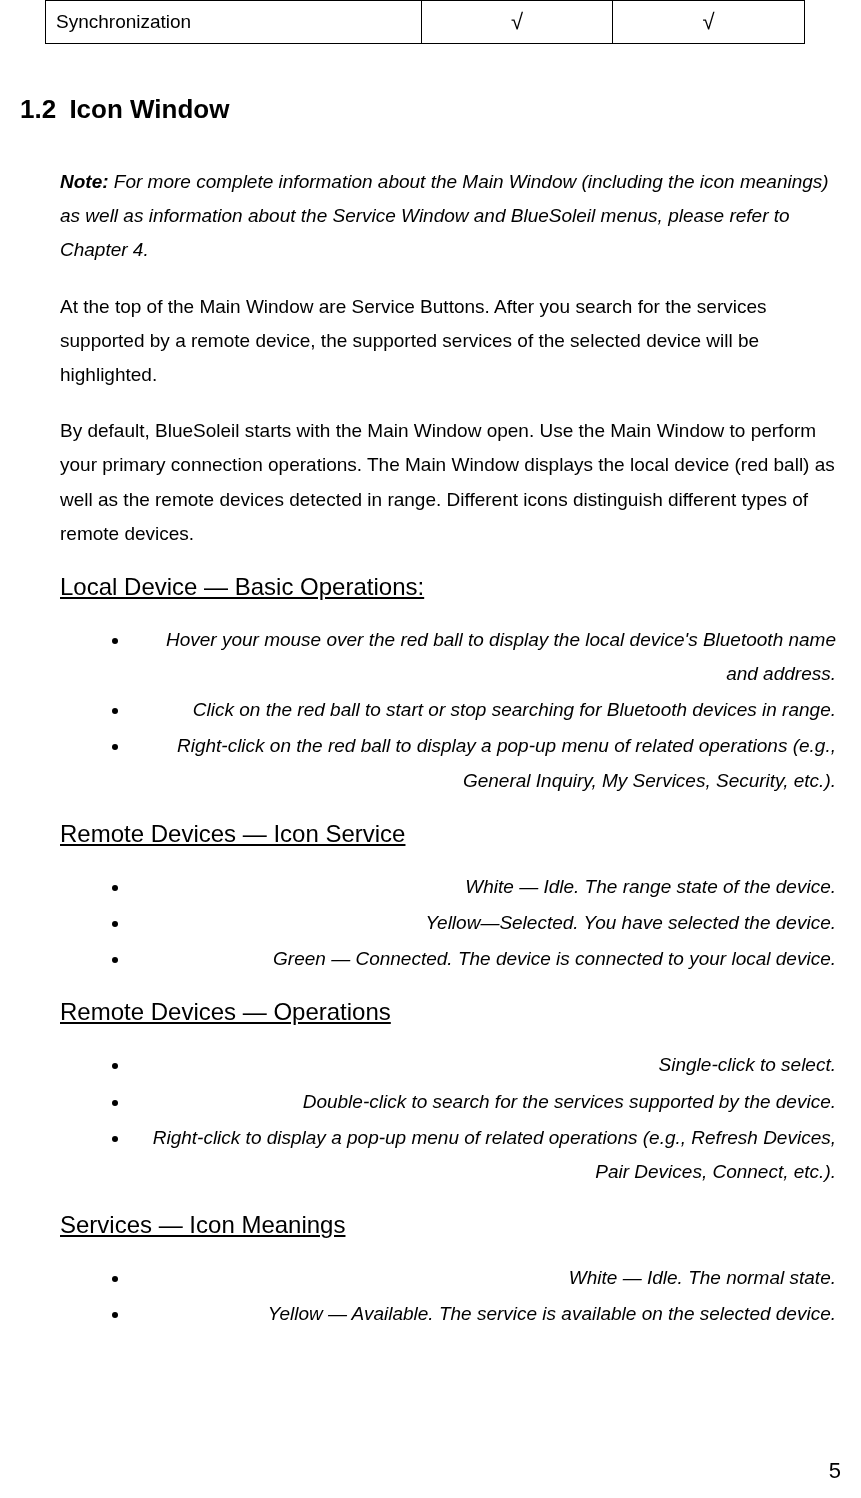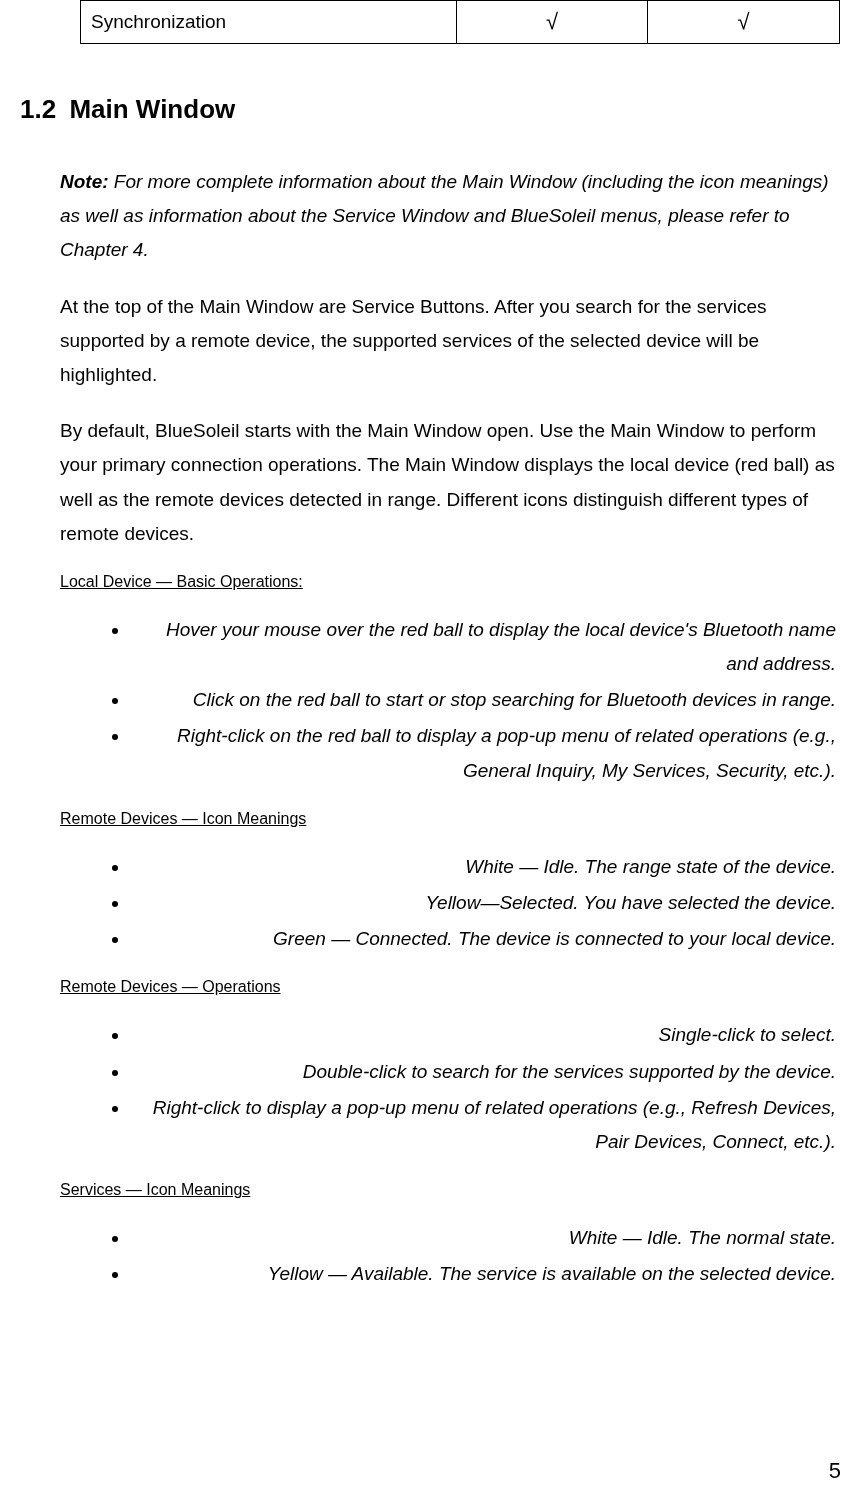--- a/index.html
+++ b/index.html
@@ -9,21 +9,21 @@
       background: #fff;
       font-family: Verdana, Geneva, sans-serif;
       color: #000;
       padding: 0 20px;
       position: relative;
     }
     .table-end {
       border: 1px solid #000;
       border-collapse: collapse;
       width: 760px;
-      margin-left: 60px;
+      margin-left: 25px;
       margin-top: 0;
     }
     .table-end td {
       border: 1px solid #000;
       padding: 8px 10px;
       font-size: 19px;
       text-align: left;
     }
     .table-end td.check { text-align: center; font-size: 22px; }
     .table-end td:nth-child(1) { width: 376px; }
@@ -44,21 +44,21 @@
     }
     p.para {
       font-size: 19px;
       line-height: 1.8;
       margin-bottom: 22px;
       text-align: left;
     }
     p.note { font-style: italic; }
     p.note .note-label { font-weight: bold; font-style: italic; }
     p.subhead {
-      font-size: 16px;
+      font-size: 24px;
       text-decoration: underline;
       margin-bottom: 22px;
     }
     ul.bullets {
       list-style: disc;
       margin-left: 70px;
       margin-bottom: 22px;
       padding-left: 0;
       text-align: right;
     }
@@ -84,41 +84,41 @@
       <tr>
     <td>Synchronization</td>
     <td class="check">√</td>
     <td class="check">√</td>
   </tr>
 </tbody>
   </table>
 
 <h2 class="sect">
   <span class="num">1.2</span>
-  <span>Main Window</span>
+  <span>Icon Window</span>
 </h2>
 
 <div class="body-col">
 
   <p class="para note">
     <span class="note-label">Note:</span>
     <span>For more complete information about the Main Window (including the icon meanings) as well as information about the Service Window and BlueSoleil menus, please refer to Chapter 4.</span>
   </p>
 
   <p class="para">At the top of the Main Window are Service Buttons. After you search for the services supported by a remote device, the supported services of the selected device will be highlighted.</p>
   <p class="para">By default, BlueSoleil starts with the Main Window open. Use the Main Window to perform your primary connection operations. The Main Window displays the local device (red ball) as well as the remote devices detected in range. Different icons distinguish different types of remote devices.</p>
 
   <p class="subhead">Local Device — Basic Operations:</p>
   <ul class="bullets">
     <li>Hover your mouse over the red ball to display the local device's Bluetooth name and address.</li>
     <li>Click on the red ball to start or stop searching for Bluetooth devices in range.</li>
     <li>Right-click on the red ball to display a pop-up menu of related operations (e.g., General Inquiry, My Services, Security, etc.).</li>
   </ul>
 
-  <p class="subhead">Remote Devices — Icon Meanings</p>
+  <p class="subhead">Remote Devices — Icon Service</p>
   <ul class="bullets">
     <li>White — Idle. The range state of the device.</li>
     <li>Yellow—Selected. You have selected the device.</li>
     <li>Green — Connected. The device is connected to your local device.</li>
   </ul>
 
   <p class="subhead">Remote Devices — Operations</p>
   <ul class="bullets">
     <li>Single-click to select.</li>
     <li>Double-click to search for the services supported by the device.</li>

